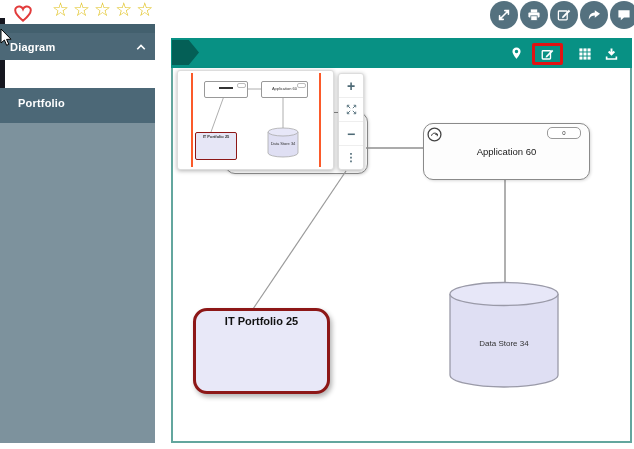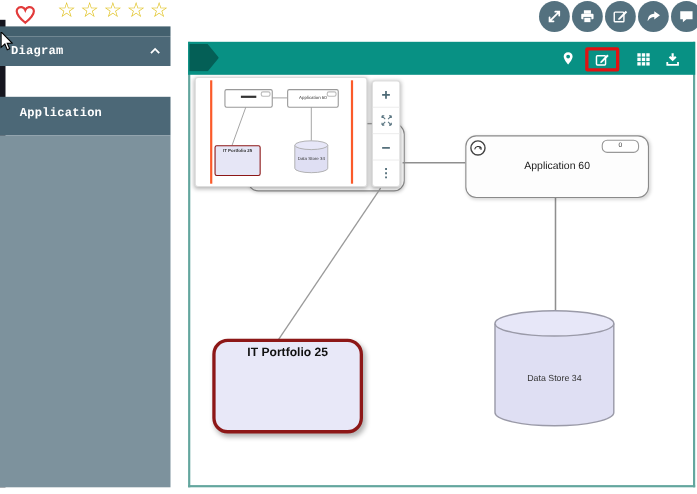--- a/index.html
+++ b/index.html
@@ -1,20 +1,20 @@
 <!DOCTYPE html>
 <html><head>
 <meta charset="utf-8">
 <style>
   html,body{margin:0;padding:0;background:#fff;}
   #root{position:relative;width:634px;height:449px;overflow:hidden;background:#fff;
         font-family:"Liberation Sans",sans-serif;}
   .abs{position:absolute;}
   
-  .side-dark{background:#4c6877;color:#fff;font-family:Liberation Mono, monospace;}
+  .side-dark{background:#4c6877;color:#fff;}
   .side-strip{background:#43606e;}
   .side-light{background:#7d929d;}
   .side-label{font-size:11px;font-weight:bold;letter-spacing:.2px;}
   .left-edge{background:#15161f;}
   
   .canvas-frame{background:#fff;border-left:2px solid #63a69e;border-right:2px solid #63a69e;border-bottom:2px solid #63a69e;}
   .teal-bar{background:#089184;}
   .flag{background:#045f56;clip-path:polygon(0 0,62% 0,100% 50%,62% 100%,0 100%);}
   .tb-icon{width:22px;height:22px;display:flex;align-items:center;justify-content:center;cursor:pointer;}
   .red-high{border:3px solid #e11212;border-radius:2px;display:flex;align-items:center;justify-content:center;}
@@ -92,21 +92,21 @@
   <div class="abs side-strip" style="left:0;top:24px;width:155px;height:9px;"></div>
   <div class="abs side-dark" style="left:0;top:33px;width:155px;height:27px;display:flex;align-items:center;">
     <span class="side-label" style="padding-left:10px;">Diagram</span>
     <span style="margin-left:auto;padding-right:8px;">
       <svg width="12" height="10" viewBox="0 0 16 12">
           <polyline points="3,9 8,4 13,9" stroke="#fff" stroke-width="2.2" fill="none"></polyline>
         </svg>
     </span>
   </div>
   <div class="abs side-dark" style="left:0;top:88px;width:155px;height:35px;display:flex;align-items:flex-start;">
-    <span class="side-label" style="padding-left:18px;padding-top:9px;">Application</span>
+    <span class="side-label" style="padding-left:18px;padding-top:9px;">Portfolio</span>
   </div>
   <div class="abs side-light" style="left:0;top:123px;width:155px;height:320px;"></div>
 
   <div class="abs canvas-frame" style="left:171px;top:38px;width:461px;height:405px;box-sizing:border-box;"></div>
 
   <div class="abs teal-bar" style="left:171px;top:38px;width:461px;height:30px;"></div>
   <div class="abs flag" style="left:172px;top:40px;width:27px;height:25px;"></div>
   <div class="abs tb-icon" style="left:505px;top:42px;">
     <svg width="15" height="17" viewBox="0 0 20 18">
       <path fill-rule="evenodd" d="M10 1 C6.8 1 4.6 3.3 4.6 6.2 C4.6 10 10 16 10 16 C10 16 15.4 10 15.4 6.2 C15.4 3.3 13.2 1 10 1 Z M10 8.6 A2.3 2.3 0 1 1 10 4 A2.3 2.3 0 0 1 10 8.6 Z" fill="#fff"></path>

